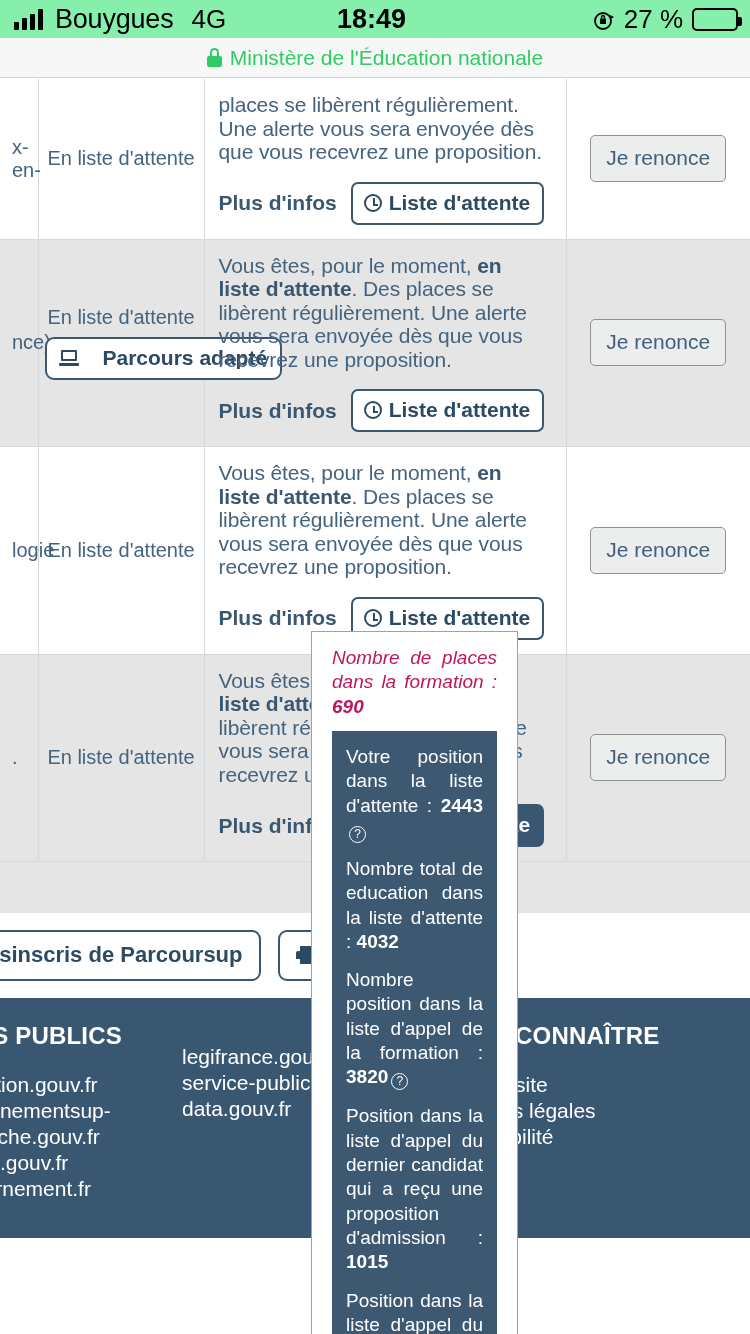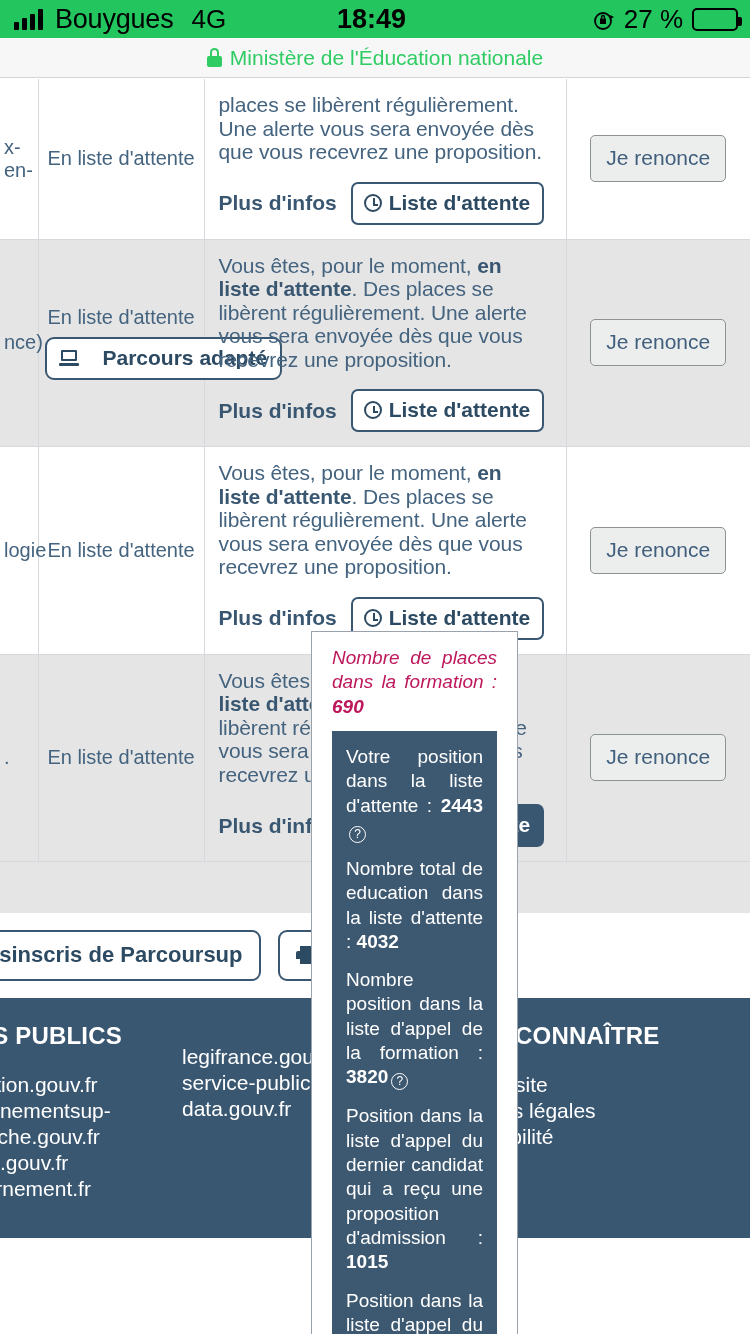--- a/index.html
+++ b/index.html
@@ -7,21 +7,21 @@
     width: 750px; height: 1334px;
     font-family: "Liberation Sans", sans-serif;
     background: #ffffff;
     overflow: hidden;
   }
   .screen { position: relative; width: 750px; height: 1334px; overflow: hidden; background:#fff; }
 
   
   .statusbar {
     position: absolute; top: 0; left: 0; width: 750px; height: 38px;
-    background: #22c55e;
+    background: #86efac;
     display: flex; align-items: center;
     font-size: 27px; color: #000;
   }
   .sb-left { display:flex; align-items:center; gap:12px; padding-left: 14px; }
   .sb-bars { display: flex; align-items: flex-end; gap: 3px; height: 21px; }
   .sb-bars i { display:block; width: 5px; background:#000; border-radius:1px; }
   .sb-bars i:nth-child(1){ height: 8px; }
   .sb-bars i:nth-child(2){ height: 12px; }
   .sb-bars i:nth-child(3){ height: 16px; }
   .sb-bars i:nth-child(4){ height: 21px; }
@@ -63,21 +63,21 @@
 
   
   .page { position:absolute; top:79px; left:0; width:750px; height:1255px; overflow:hidden; background:#fff; }
 
   .table { width: 750px; border-collapse: collapse; table-layout: fixed; }
   .row { position: relative; }
   .row.alt { background: #e5e5e5; }
   .row.white { background: #ffffff; }
 
   .cell { vertical-align: middle; padding: 0; }
-  .c-name  { width: 38px;  color:#44637f; font-size:20px; padding-left:4px; text-align:left;
+  .c-name  { width: 38px;  color:#44637f; font-size:20px; padding-left:12px; text-align:left;
              border-right:1px solid #d5d8dc; }
   .c-state { width: 166px; color:#44637f; font-size: 20px; text-align:center;
              border-right:1px solid #d5d8dc; padding: 8px 6px; }
   .c-msg   { width: 362px; padding: 14px 18px 14px 14px; border-right:1px solid #d5d8dc; }
   .c-act   { width: 184px; text-align:center; }
 
   .row.white .c-name, .row.white .c-state, .row.white .c-msg { }
   .rowline { border-top: 1px solid #d5d8dc; }
 
   .msg-text {

